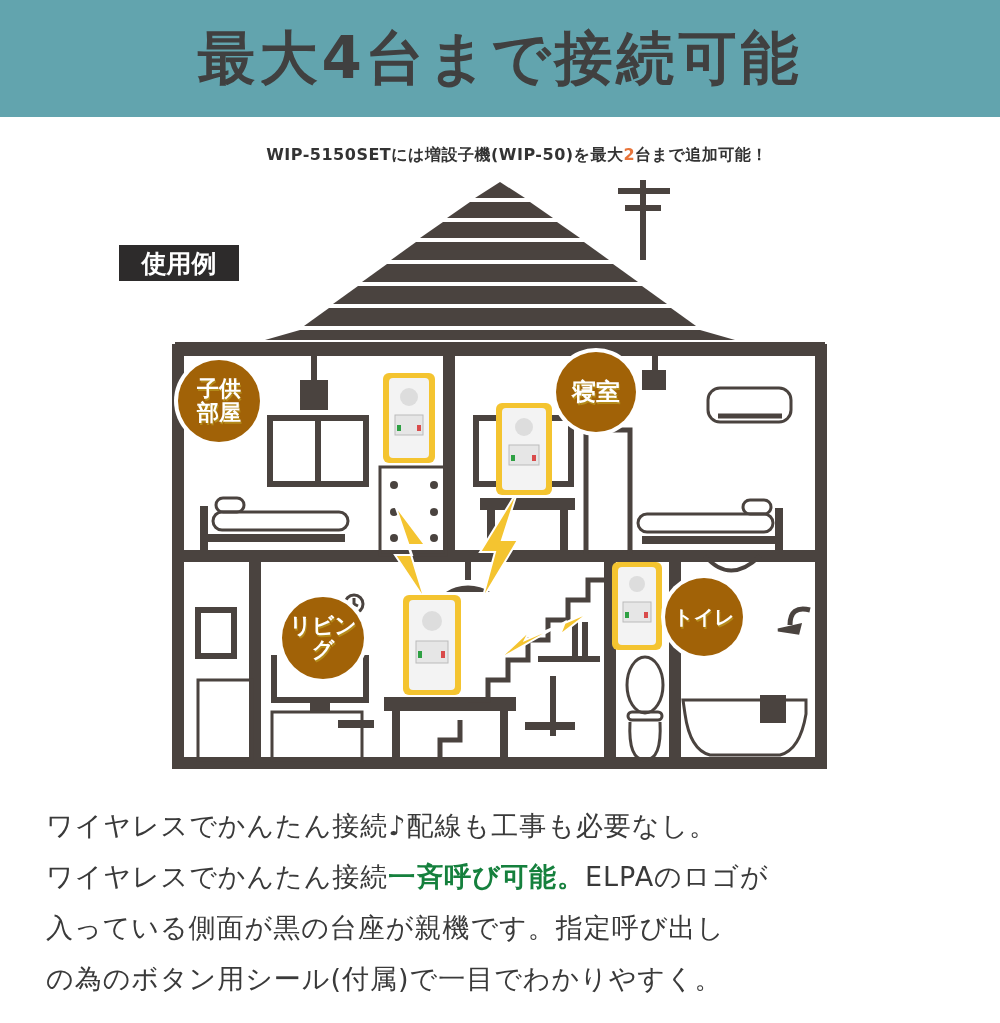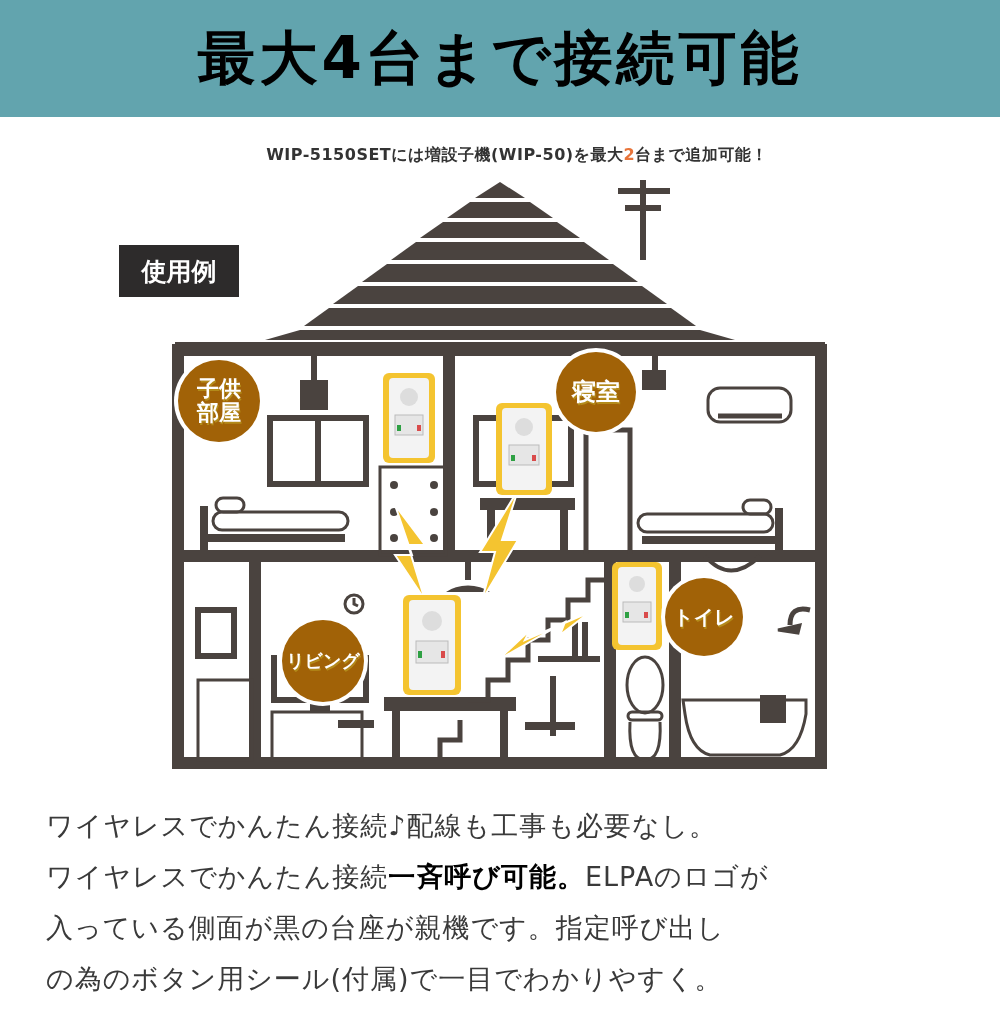--- a/index.html
+++ b/index.html
@@ -1,26 +1,26 @@
 <!DOCTYPE html>
 <html><head>
 <meta charset="utf-8">
 <style>
   * { box-sizing: border-box; margin: 0; padding: 0; }
   html, body { width: 1000px; height: 1023px; background: #ffffff; overflow: hidden; }
   body { position: relative; font-family: "DejaVu Sans", "Liberation Sans", sans-serif; color: #3a3a3a; }
   .header-band { position: absolute; left: 0; top: 0; width: 1000px; height: 117px; background: #62a4ae; display: flex; align-items: center; justify-content: center; }
-  .header-title { color: #000000; font-size: 58px; font-weight: bold; letter-spacing: 4px; }
+  .header-title { color: #404040; font-size: 58px; font-weight: bold; letter-spacing: 4px; }
   .subtitle { position: absolute; left: 0; top: 145px; width: 1000px; text-align: center; font-size: 16px; font-weight: bold; color: #333333; letter-spacing: 0.5px; margin-left: 17px; }
   .subtitle .accent { color: #e8743a; }
-  .example-badge { position: absolute; left: 119px; top: 245px; width: 120px; height: 52px; background: #2d2b2b; color: #ffffff; font-size: 25px; font-weight: bold; display: flex; align-items: center; justify-content: center; }
+  .example-badge { position: absolute; left: 119px; top: 245px; width: 120px; height: 36px; background: #2d2b2b; color: #ffffff; font-size: 25px; font-weight: bold; display: flex; align-items: center; justify-content: center; }
   .house { position: absolute; left: 0; top: 175px; width: 1000px; height: 610px; }
   .room-label { position: absolute; border-radius: 50%; background: #a16207; box-shadow: 0 0 0 4px #ffffff; color: #ffffff; font-weight: bold; display: flex; align-items: center; justify-content: center; text-align: center; text-shadow: 1px 2px 0 #b38a1a; line-height: 1.1; }
   .desc { position: absolute; left: 46px; top: 800px; width: 930px; font-size: 27px; line-height: 51px; color: #3a3a3a; letter-spacing: 1px; }
-  .desc .hl { color: #000000; font-weight: bold; }
+  .desc .hl { color: #15803d; font-weight: bold; }
 </style>
 </head>
 <body>
 
 <div class="header-band">
   <div class="header-title">最大4台まで接続可能</div>
 </div>
 
 <div class="subtitle"><span>WIP-5150SETには増設子機(WIP-50)を最大</span><span class="accent">2</span><span>台まで追加可能！</span></div>
 
@@ -160,21 +160,21 @@
   </g>
 </svg>
 
 <div class="example-badge">使用例</div>
 
 <div class="room-label" style="left:178px; top:360px; width:82px; height:82px; font-size:22px; flex-direction:column;">
   <span>子供</span>
   <span>部屋</span>
 </div>
 <div class="room-label" style="left:556px; top:352px; width:80px; height:80px; font-size:24px;">寝室</div>
-<div class="room-label" style="left:282px; top:620px; width:82px; height:82px; font-size:18px;">リビング</div>
+<div class="room-label" style="left:282px; top:597px; width:82px; height:82px; font-size:22px;">リビング</div>
 <div class="room-label" style="left:665px; top:578px; width:78px; height:78px; font-size:20px;">トイレ</div>
 
 <div class="desc">
   <div>ワイヤレスでかんたん接続♪配線も工事も必要なし。</div>
   <div><span>ワイヤレスでかんたん接続</span><span class="hl">一斉呼び可能。</span><span>ELPAのロゴが</span></div>
   <div>入っている側面が黒の台座が親機です。指定呼び出し</div>
   <div>の為のボタン用シール(付属)で一目でわかりやすく。</div>
 </div>
 
 </body></html>

